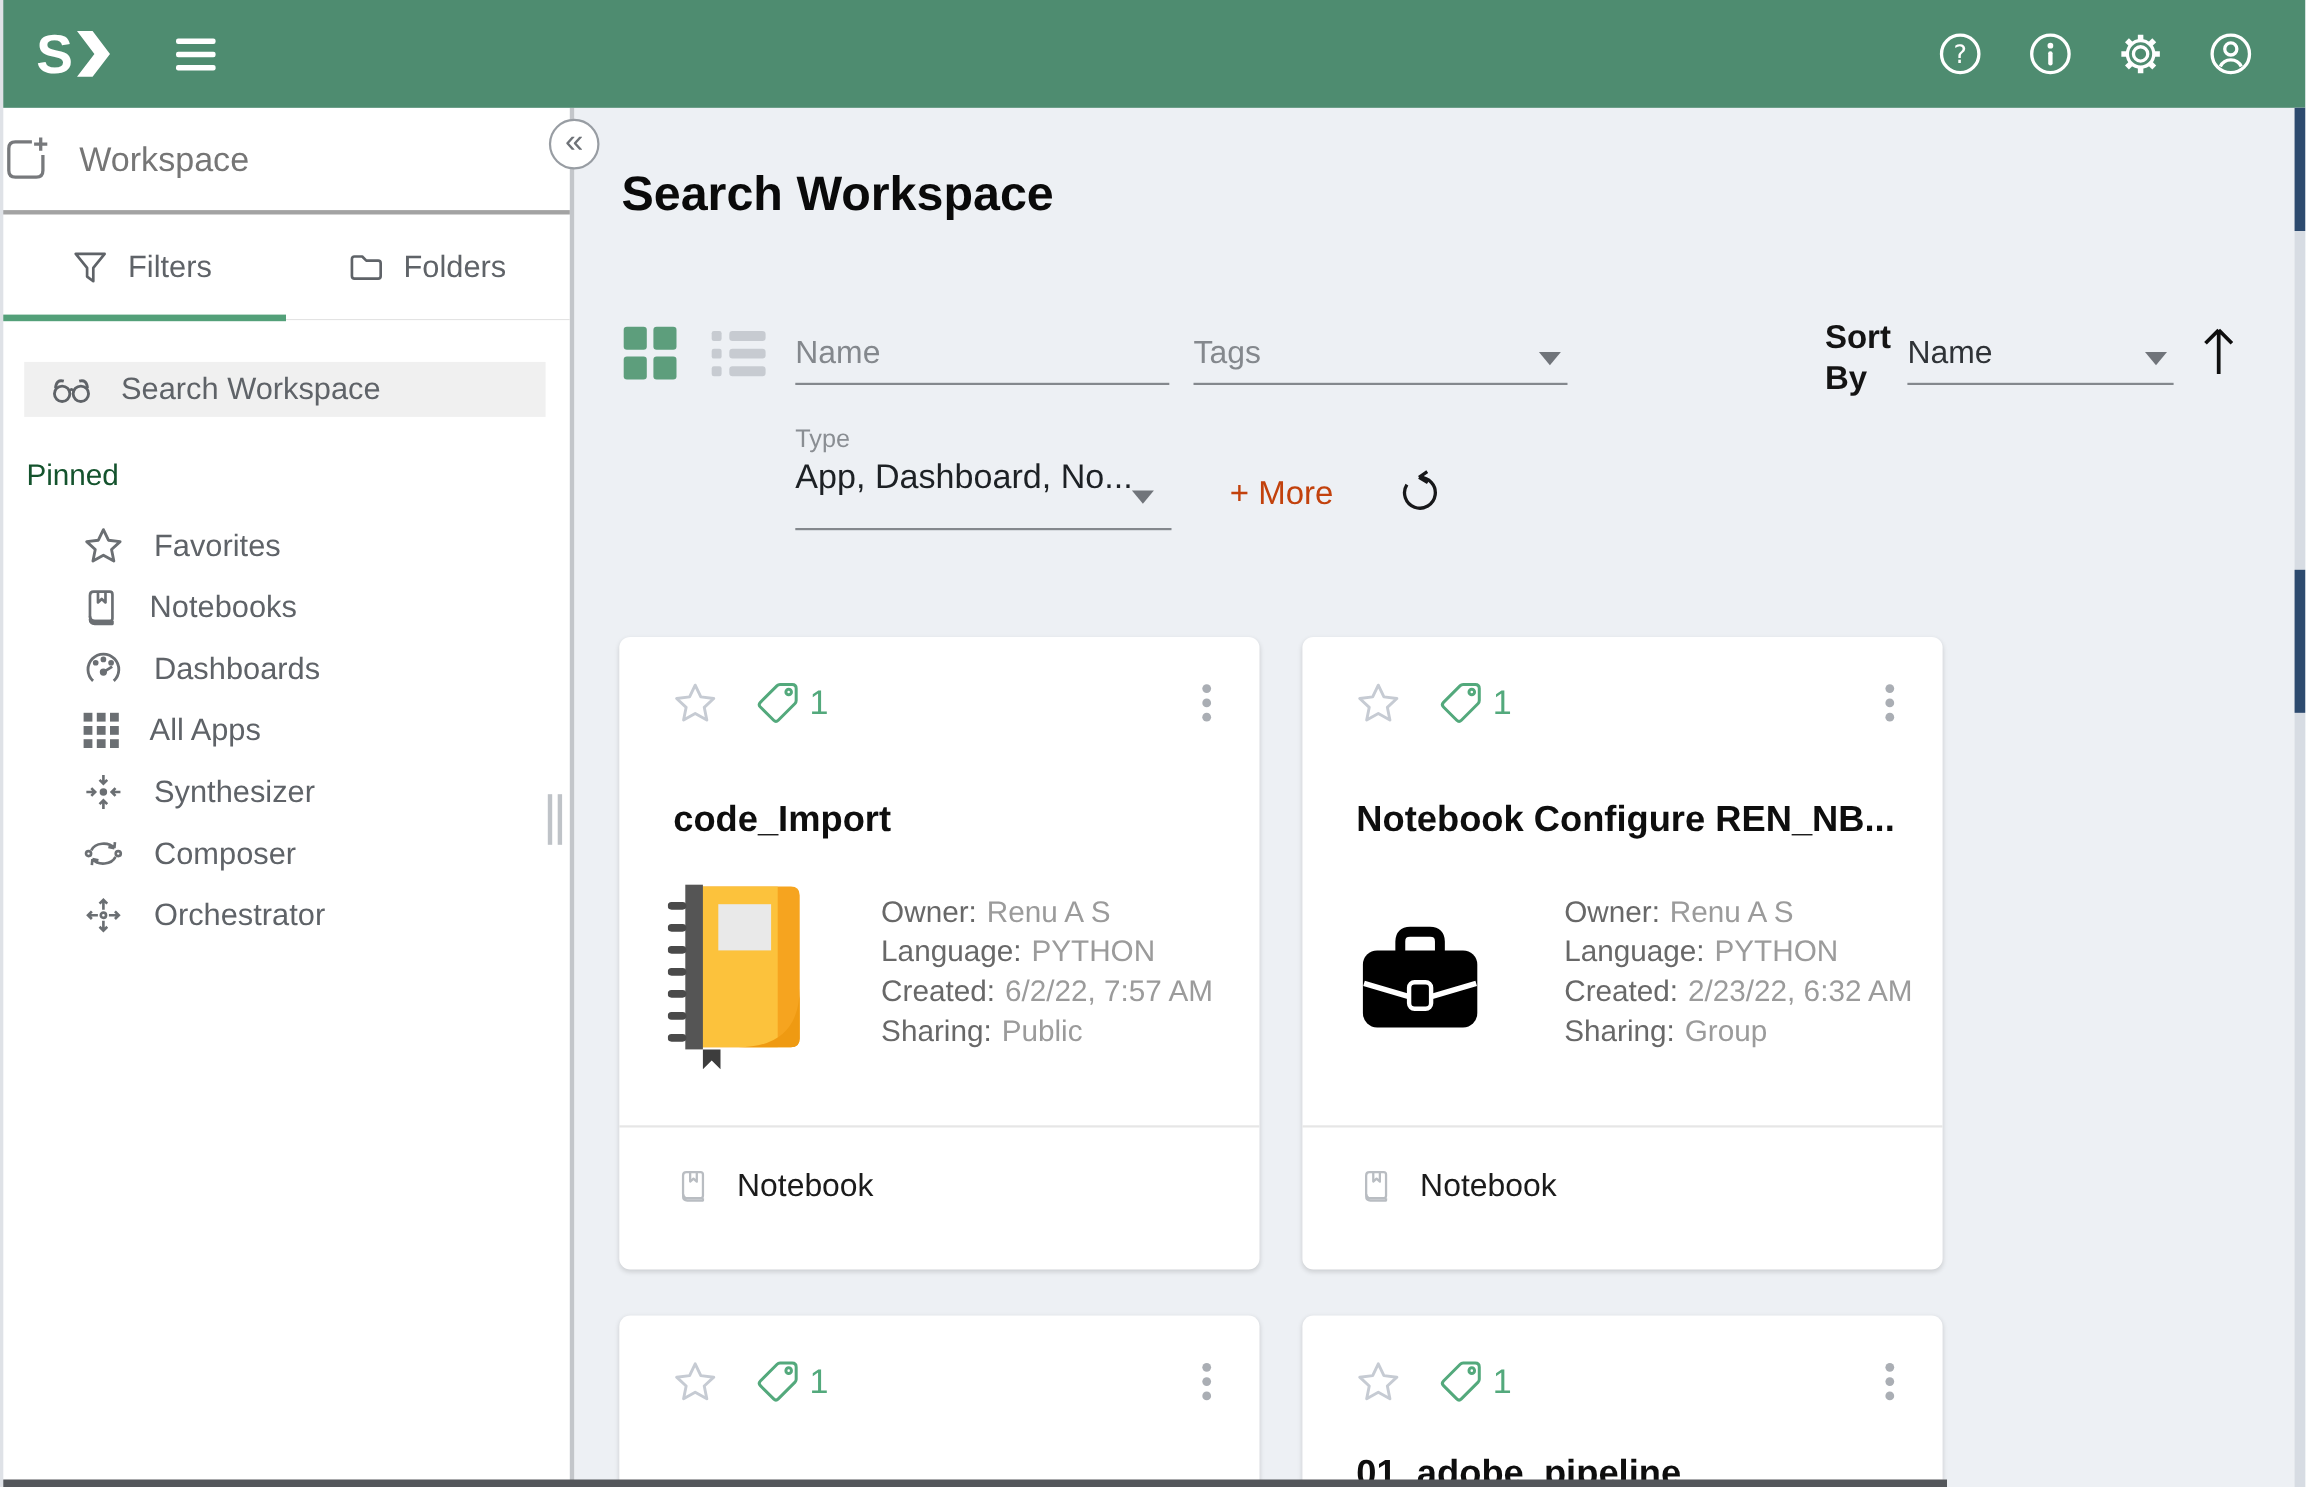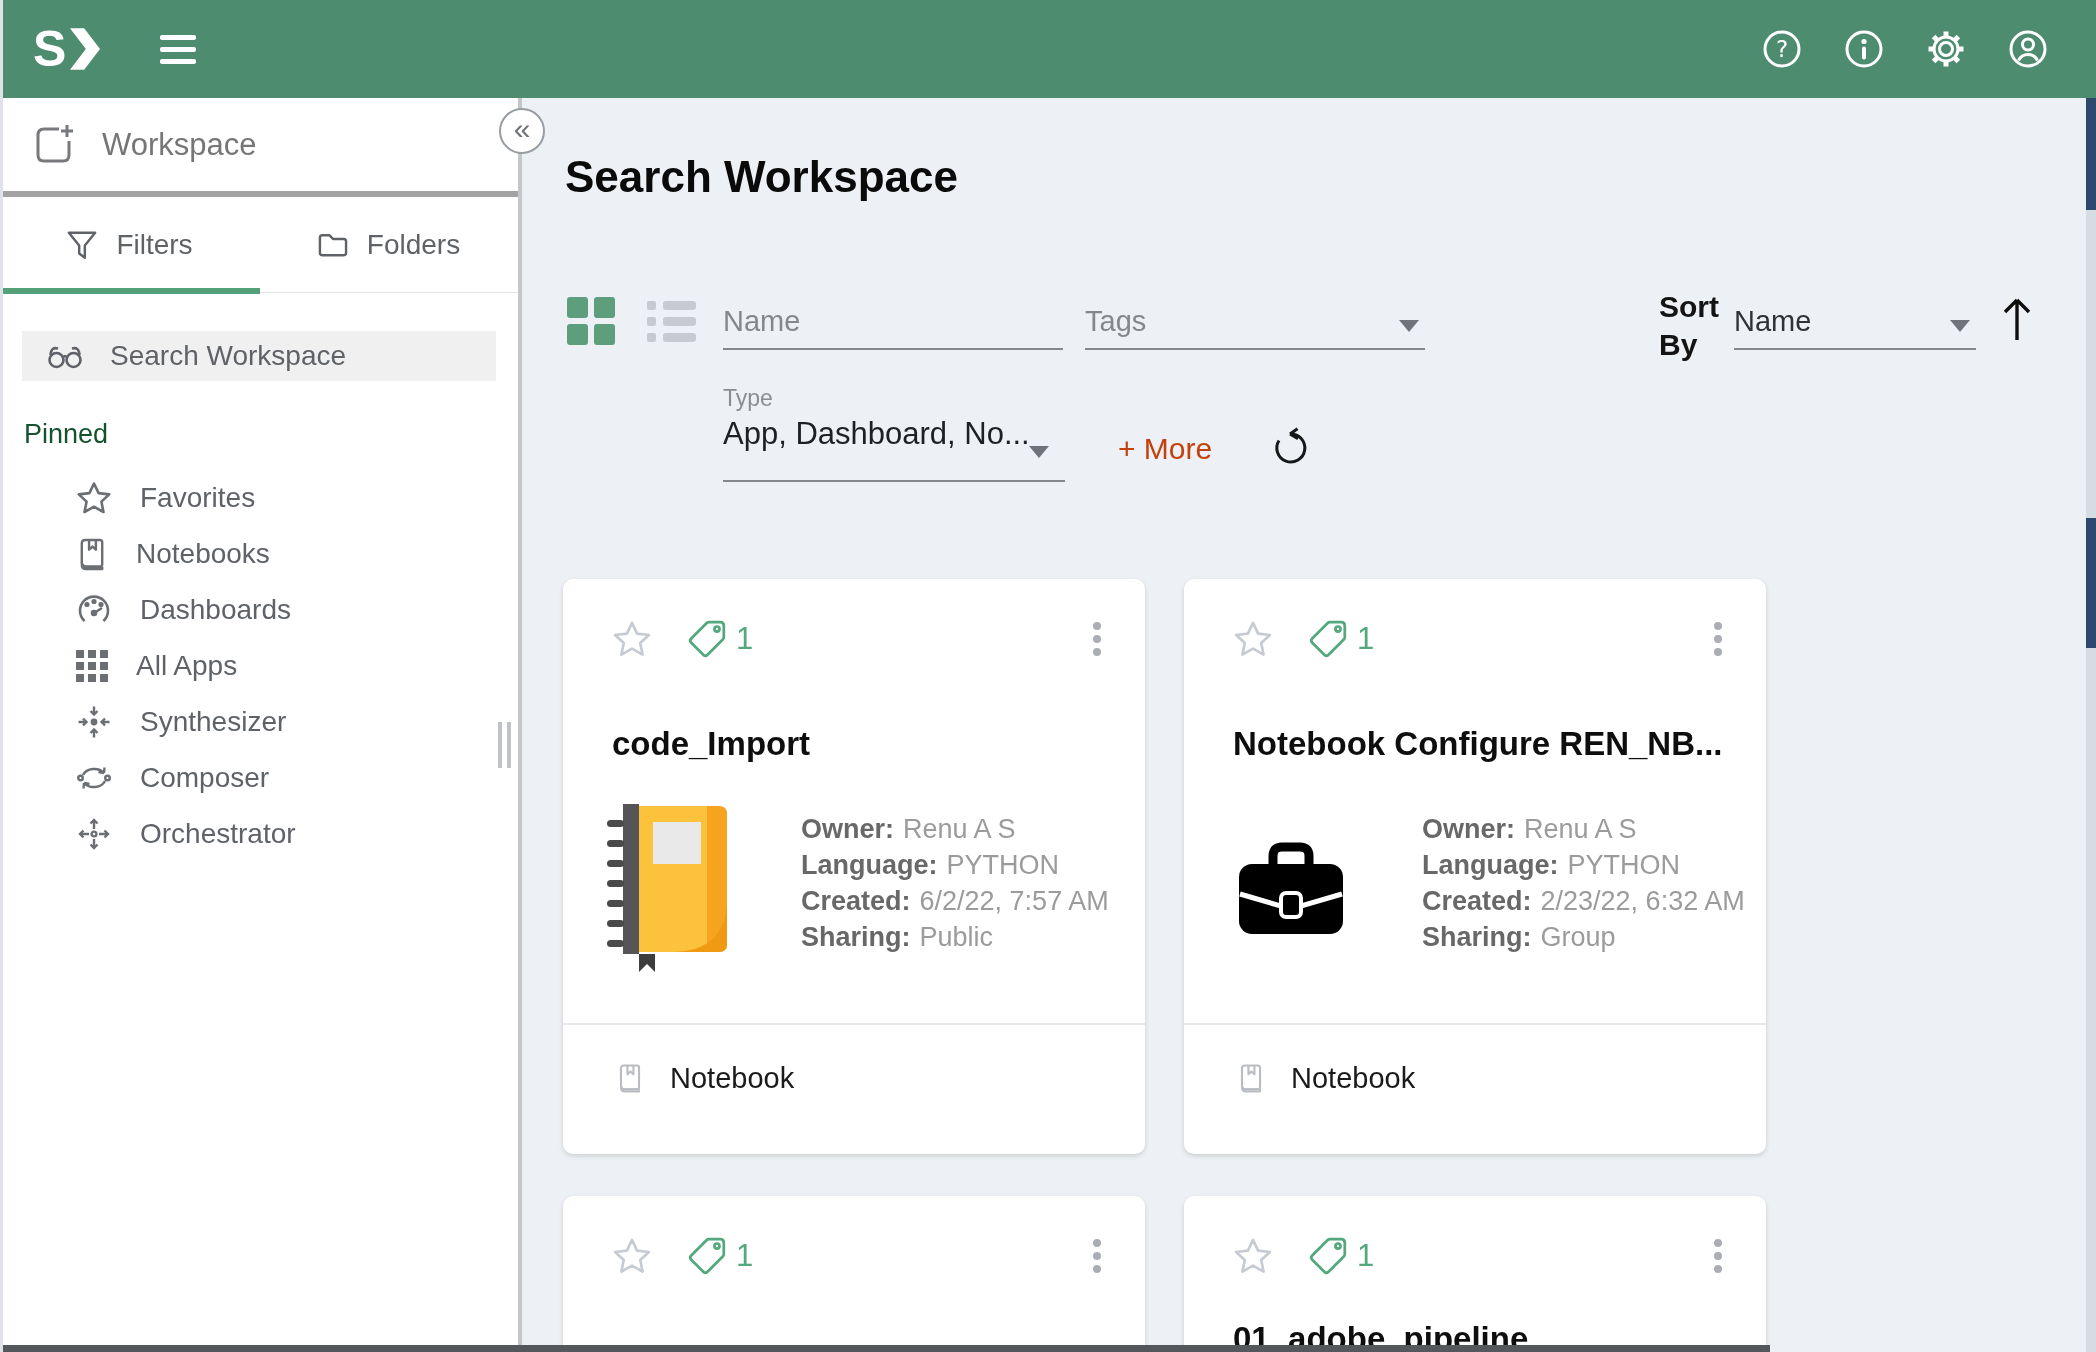--- a/index.html
+++ b/index.html
@@ -16,22 +16,22 @@
   .tb-icon{width:40px;height:40px;display:flex;align-items:center;justify-content:center;cursor:pointer;}
   
   .left-strip{position:absolute;left:0;top:0;width:3px;height:100%;background:#dfe2e7;z-index:40;}
   .right-strip{position:absolute;right:0;top:98px;width:10px;bottom:0;background:#d7dce3;z-index:30;}
   .right-strip .seg1{position:absolute;left:0;top:0;width:100%;height:112px;background:#2d4a6e;}
   .right-strip .seg2{position:absolute;left:0;top:420px;width:100%;height:130px;background:#2d4a6e;}
   .bottom-strip{position:absolute;left:0;bottom:0;width:1770px;height:7px;background:#54575b;z-index:35;}
   
   .sidebar{position:absolute;left:0;top:98px;bottom:0;width:518px;background:#fff;
            border-right:4px solid #c3c6ca;z-index:5;}
-  .ws-header{height:93px;border-bottom:6px solid #a3a3a3;display:flex;align-items:center;
-             padding-left:30px;gap:26px;}
+  .ws-header{height:93px;border-bottom:4px solid #a3a3a3;display:flex;align-items:center;
+             gap:26px;}
   .ws-title{font-size:31px;color:#767676;}
   .tabs{position:relative;height:95px;display:flex;border-bottom:1px solid #e3e3e3;}
   .tab{flex:1;display:flex;align-items:center;justify-content:center;gap:18px;
        font-size:28px;color:#5f6368;cursor:pointer;}
   .tab-underline{position:absolute;left:0;bottom:-2px;width:260px;height:6px;background:#53a079;}
   .search-row{margin:38px 22px 0 22px;height:50px;background:#f0f0f0;display:flex;
               align-items:center;padding-left:24px;gap:26px;font-size:28px;color:#5f6368;cursor:pointer;}
   .pinned{margin:38px 0 0 24px;font-size:27px;color:#14532d;}
   .nav{margin-top:20px;}
   .nav-item{height:56px;display:flex;align-items:center;padding-left:76px;gap:28px;
@@ -79,21 +79,21 @@
   .c-count{margin-left:8px;font-size:31px;color:#53a97c;}
   .c-dots{margin-left:auto;display:flex;flex-direction:column;gap:5px;padding:4px;cursor:pointer;}
   .c-dots i{width:8px;height:8px;border-radius:50%;background:#aaaeb4;}
   .c-title{position:absolute;left:49px;right:24px;top:146px;font-size:33px;font-weight:700;
            color:#0e0e0e;white-space:nowrap;overflow:hidden;}
   .card3 .c-title,.card4 .c-title{top:124px;}
   .c-bigicon{position:absolute;left:37px;top:225px;width:140px;height:168px;
              display:flex;align-items:center;justify-content:center;}
   .c-meta{position:absolute;left:238px;top:232px;}
   .meta-row{height:36px;font-size:27px;display:flex;align-items:center;}
-  .m-label{font-weight:700;color:#686868;margin-right:9px;}
+  .m-label{font-weight:400;color:#686868;margin-right:9px;}
   .m-value{color:#9b9b9b;}
   .c-divider{position:absolute;left:0;right:0;top:444px;height:2px;background:#e6e6e6;}
   .c-footer{position:absolute;left:53px;top:474px;height:50px;display:flex;align-items:center;gap:26px;}
   .c-ftype{font-size:29px;color:#1b1b1b;}
 </style>
 </head>
 <body>
 
 <div class="stage">
 

